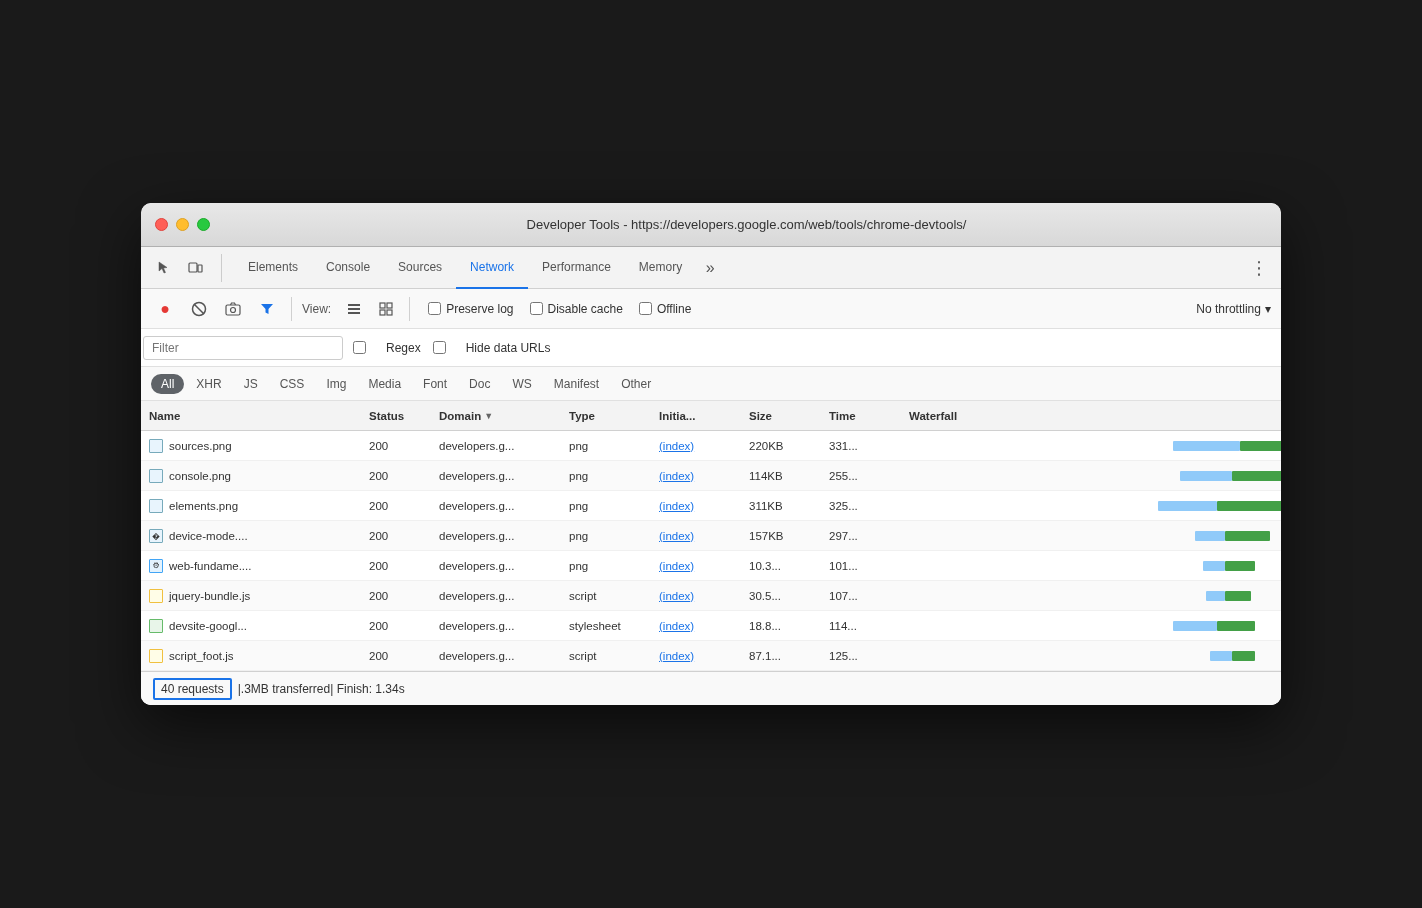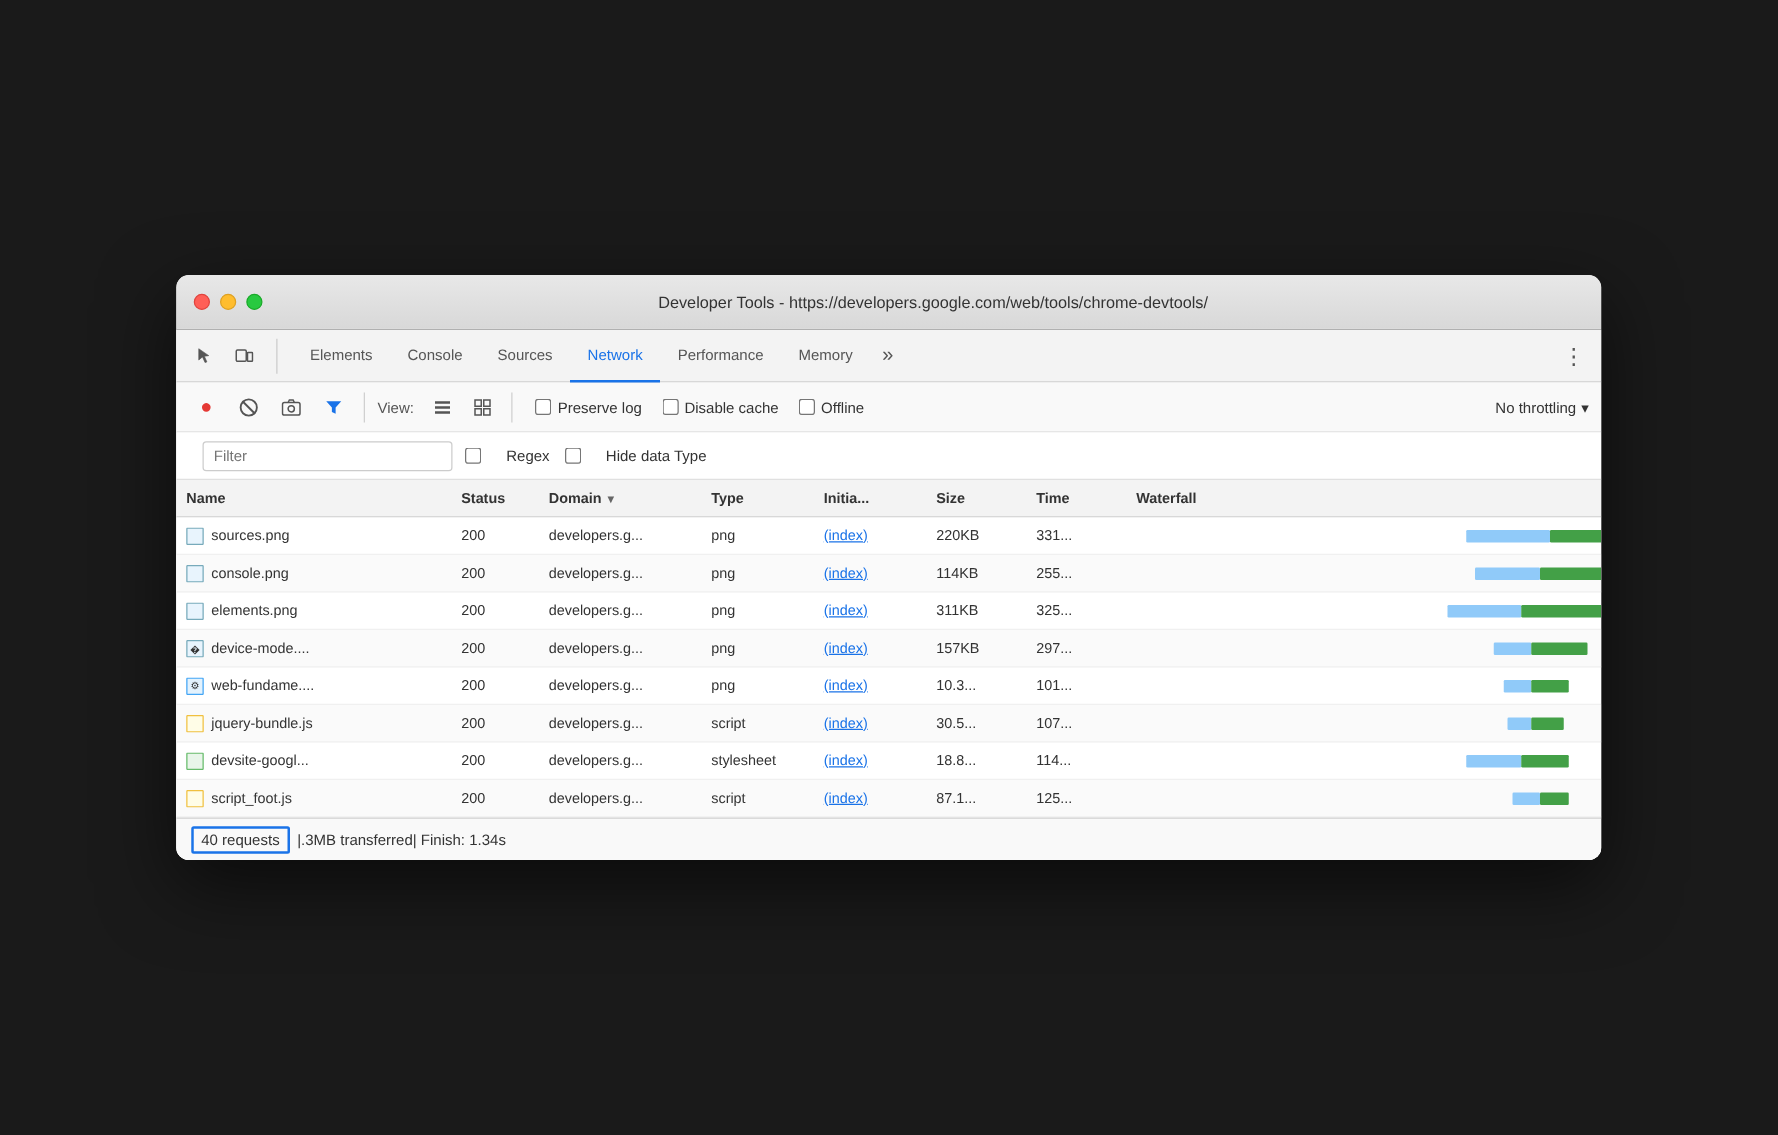--- a/index.html
+++ b/index.html
@@ -193,21 +193,21 @@
       display: flex;
       align-items: center;
       gap: 4px;
     }
     .filter-bar {
       background: #fff;
       border-bottom: 1px solid #e0e0e0;
       display: flex;
       align-items: center;
       height: 38px;
-      padding: 0 21px;
+      padding: 0 2px;
       gap: 10px;
     }
     .filter-input {
       border: 1px solid #ccc;
       border-radius: 3px;
       padding: 4px 8px;
       font-size: 12px;
       width: 200px;
       outline: none;
       color: #333;
@@ -459,25 +459,38 @@
 
     <div class="filter-bar">
       <input class="filter-input" type="text" placeholder="Filter" style="">
       <div class="filter-options">
         <label class="filter-option">
           <input type="checkbox" style="">
           <span>Regex</span>
         </label>
         <label class="filter-option">
           <input type="checkbox" style="">
-          <span>Hide data Type</span>
+          <span>Hide data URLs</span>
         </label>
       </div>
     </div>
 
+    <div class="type-bar">
+      <div class="type-btn active">All</div>
+      <div class="type-btn">XHR</div>
+      <div class="type-btn">JS</div>
+      <div class="type-btn">CSS</div>
+      <div class="type-btn">Img</div>
+      <div class="type-btn">Media</div>
+      <div class="type-btn">Font</div>
+      <div class="type-btn">Doc</div>
+      <div class="type-btn">WS</div>
+      <div class="type-btn">Manifest</div>
+      <div class="type-btn">Other</div>
+    </div>
 
     <div class="table-header">
       <div class="th">Name</div>
       <div class="th">Status</div>
       <div class="th">
         <span>Domain</span>
         <span class="domain-sort-icon">▼</span>
       </div>
       <div class="th">Type</div>
       <div class="th">Initia...</div>

